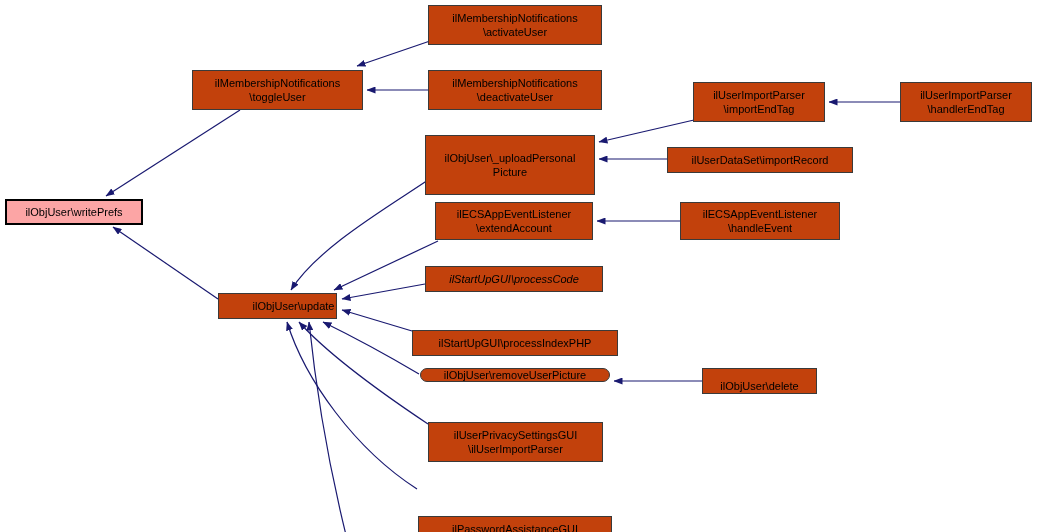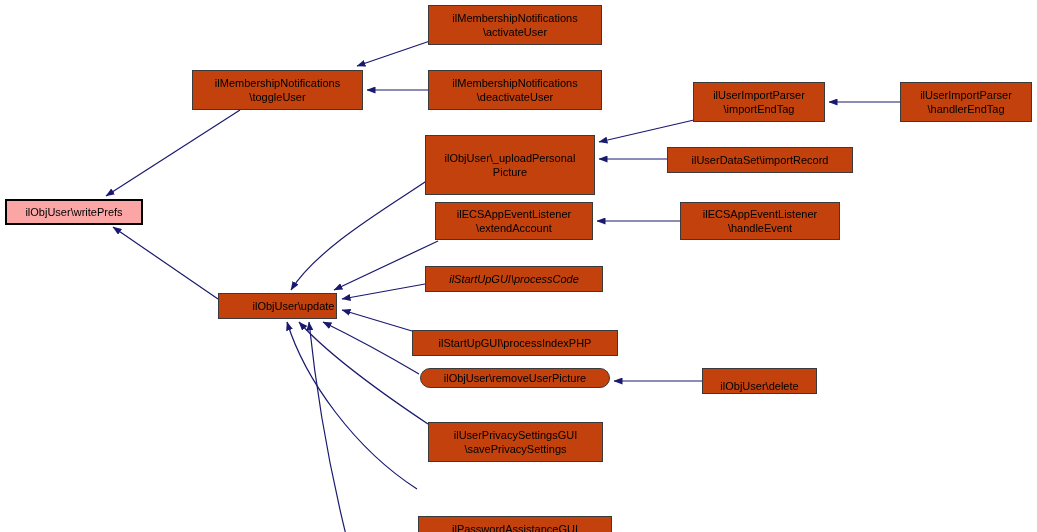--- a/index.html
+++ b/index.html
@@ -121,31 +121,31 @@
   </div>
 
   <div class="node" style="left:412px; top:301px; width:206px; height:26px;margin-top:29px;">
     <span>ilStartUpGUI\processIndexPHP</span>
   </div>
 
   <div class="node" style="left:218px; top:293px; width:119px; height:26px;padding-left:32px;">
     <span>ilObjUser\update</span>
   </div>
 
-  <div class="node" style="left:420px; top:368px; width:190px; height:20px;border-radius:13px;">
+  <div class="node" style="left:420px; top:368px; width:190px; height:14px;border-radius:13px;">
     <span>ilObjUser\removeUserPicture</span>
   </div>
 
   <div class="node" style="left:702px; top:368px; width:115px; height:26px;align-items:flex-end;">
     <span>ilObjUser\delete</span>
   </div>
 
   <div class="node" style="left:428px; top:422px; width:175px; height:40px;">
     <span>ilUserPrivacySettingsGUI
-\savePrivacySettings</span>
+\ilUserImportParser</span>
   </div>
 
   <div class="node" style="left:418px; top:486px; width:194px; height:40px;margin-top:30px;">
     <span>ilPasswordAssistanceGUI
 \submitAssignPasswordForm</span>
   </div>
 
 </div>
 
 </body></html>

